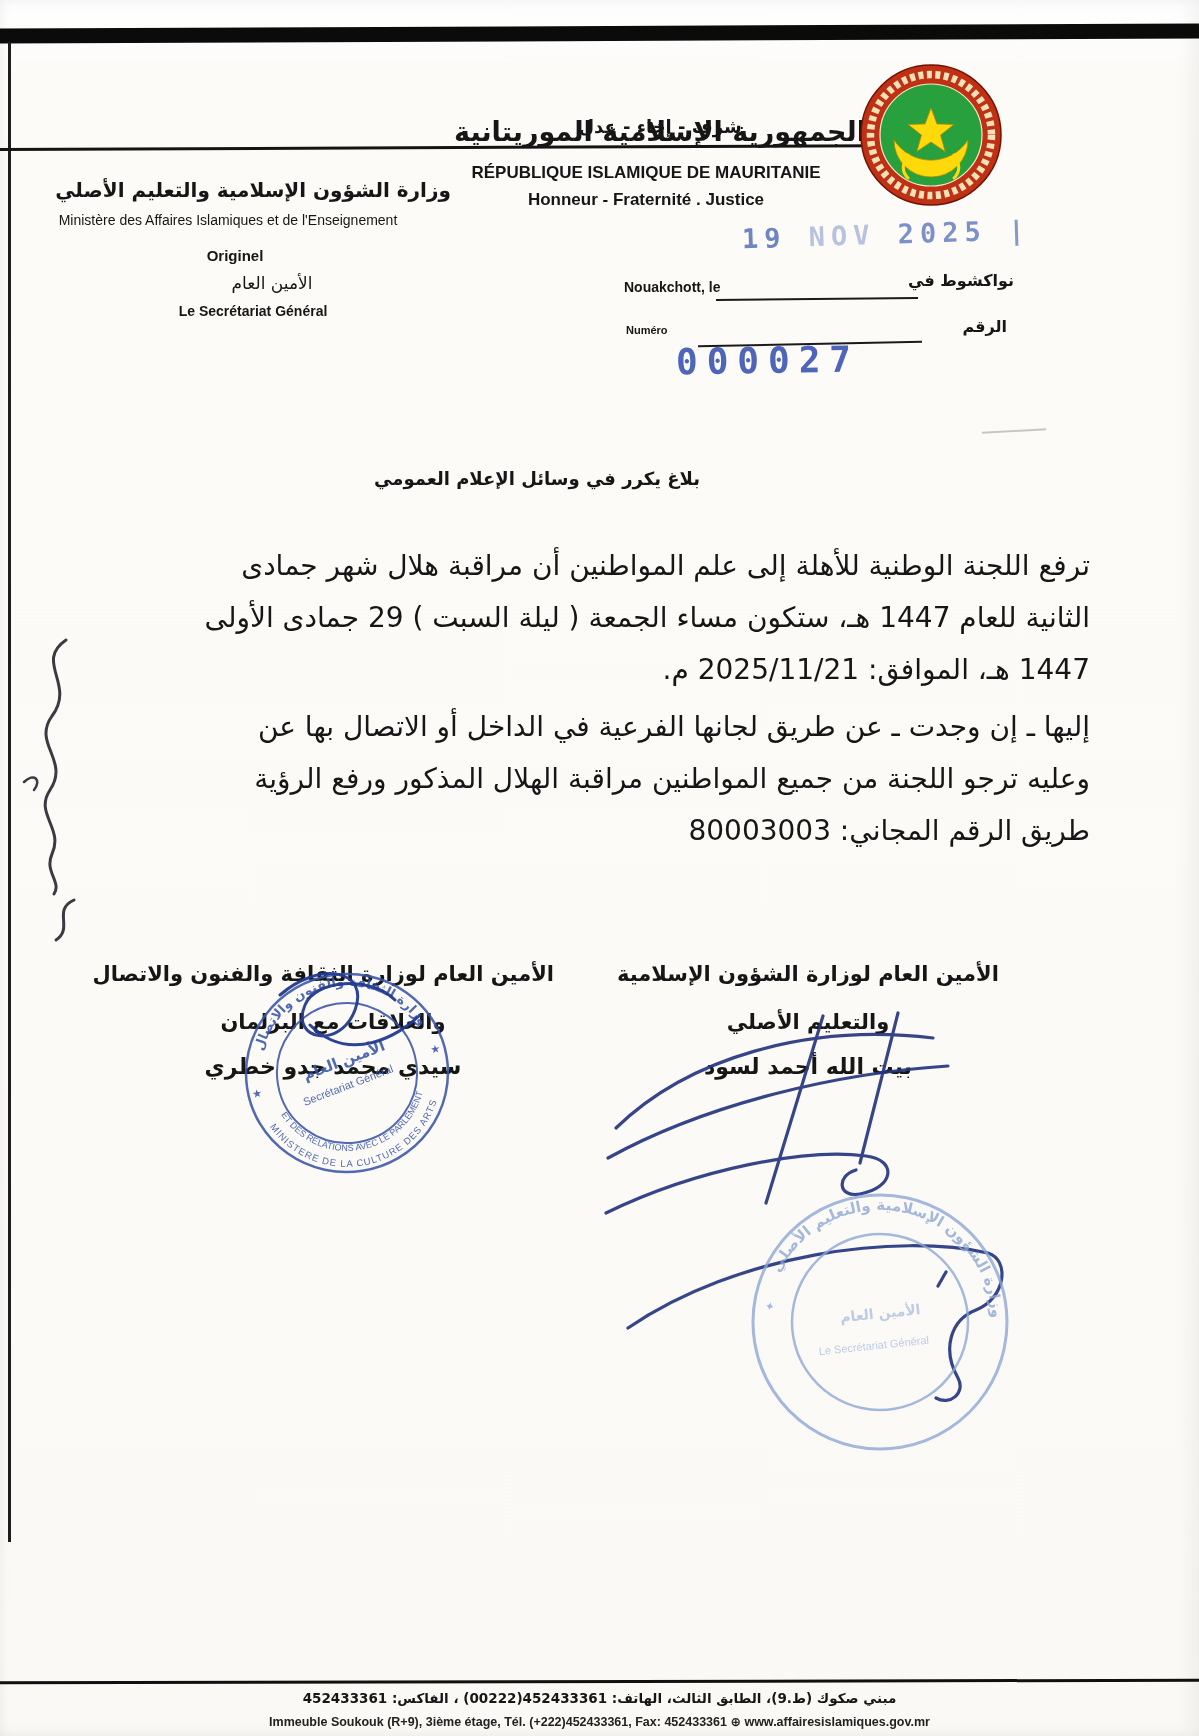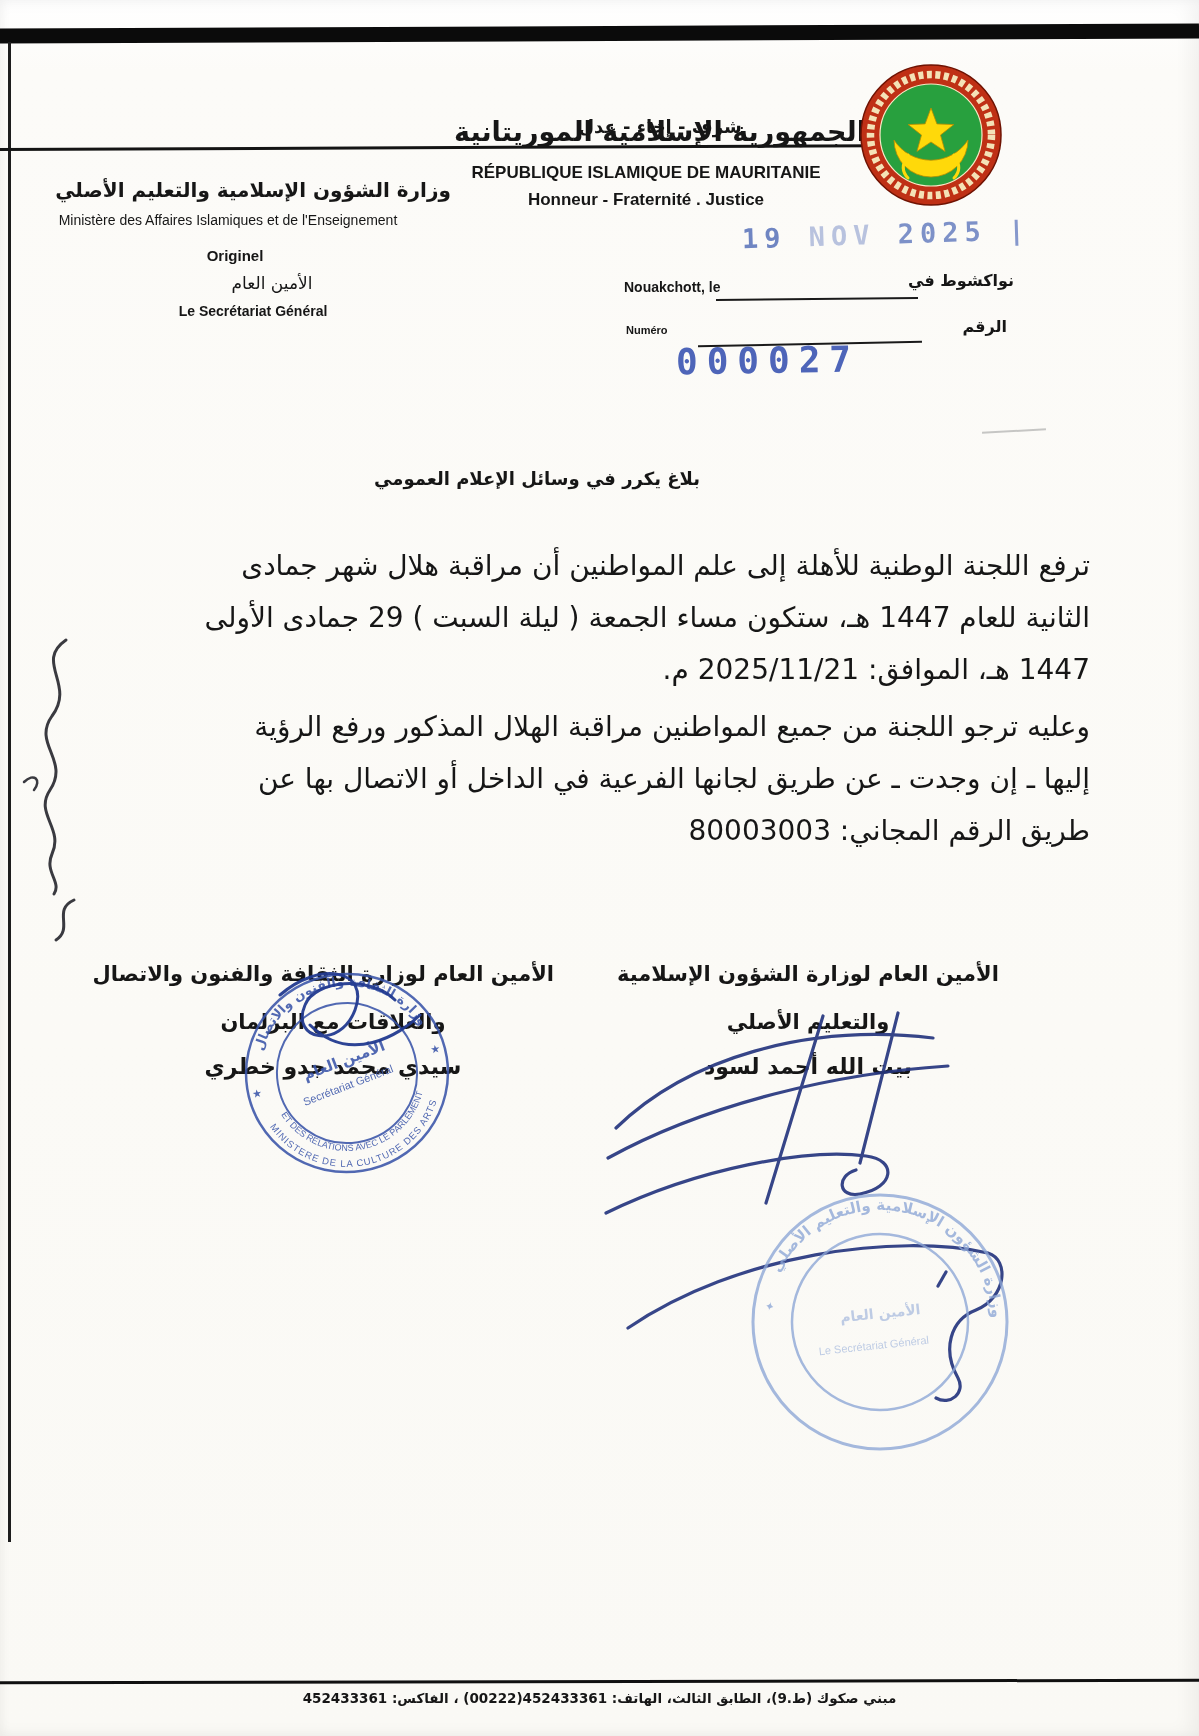--- a/index.html
+++ b/index.html
@@ -110,22 +110,22 @@
 
   <div class="abs ar ctr nw title">بلاغ يكرر في وسائل الإعلام العمومي</div>
 
   <div class="abs ar para p1">
     <div class="nw">ترفع اللجنة الوطنية للأهلة إلى علم المواطنين أن مراقبة هلال شهر جمادى</div>
     <div class="nw">الثانية للعام 1447 هـ، ستكون مساء الجمعة ( ليلة السبت ) 29 جمادى الأولى</div>
     <div class="nw">1447 هـ، الموافق: 2025/11/21 م.</div>
   </div>
 
   <div class="abs ar para p2">
+    <div class="nw">إليها ـ إن وجدت ـ عن طريق لجانها الفرعية في الداخل أو الاتصال بها عن</div>
     <div class="nw">وعليه ترجو اللجنة من جميع المواطنين مراقبة الهلال المذكور ورفع الرؤية</div>
-    <div class="nw">إليها ـ إن وجدت ـ عن طريق لجانها الفرعية في الداخل أو الاتصال بها عن</div>
     <div class="nw">طريق الرقم المجاني: 80003003</div>
   </div>
 
   <svg class="abs" style="left:4px;top:632px" width="100" height="315" viewBox="0 0 100 315">
     <path d="M 62,8 C 30,30 72,52 48,84 C 28,112 66,128 46,158 C 30,182 60,196 48,222 C 40,240 58,250 50,262" fill="none" stroke="#3a3a40" stroke-width="3" stroke-linecap="round"></path>
     <path d="M 70,268 C 48,278 70,296 52,308" fill="none" stroke="#3a3a40" stroke-width="3" stroke-linecap="round"></path>
     <path d="M 20,150 C 30,140 38,148 30,158" fill="none" stroke="#3a3a40" stroke-width="2.5" stroke-linecap="round"></path>
   </svg>
 
   <div class="abs ar sigcol sig-right">
@@ -192,14 +192,19 @@
       <text x="142" y="168" font-size="11" stroke="none" text-anchor="middle" opacity=".7" transform="rotate(-18 142 168)" font-family="Liberation Sans, DejaVu Sans, sans-serif">Le Secrétariat Général</text>
       <text x="26" y="152" font-size="12" stroke="none">✦</text>
     </g>
   </svg>
 
   <div class="abs ar ctr nw foot-ar">
     <span>مبني صكوك (ط.9)، الطابق الثالث، الهاتف:</span>
     <span class="ltr">(00222)452433361</span>
     <span>، الفاكس: 452433361</span>
   </div>
+  <div class="abs fr ctr nw foot-fr">
+    <span>Immeuble Soukouk (R+9), 3ième étage, Tél. (+222)452433361, Fax: 452433361</span>
+    <span>⊕</span>
+    <span>www.affairesislamiques.gov.mr</span>
+  </div>
 
 </div>
 
 </body></html>

